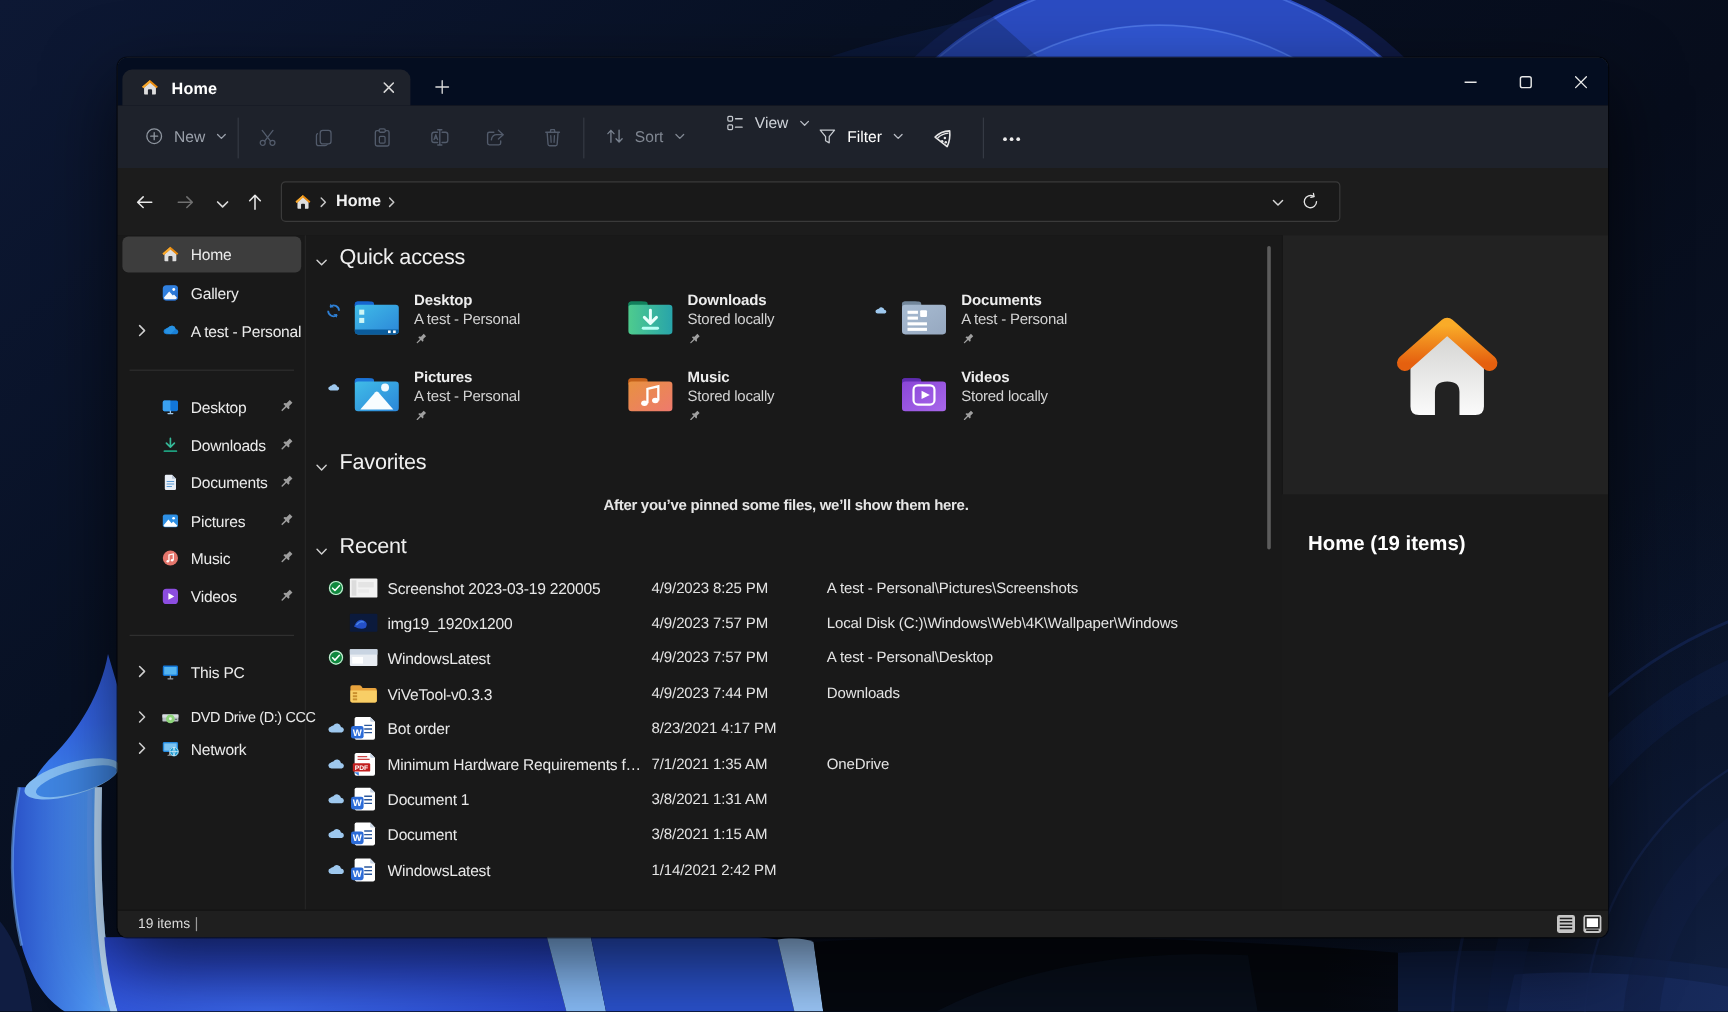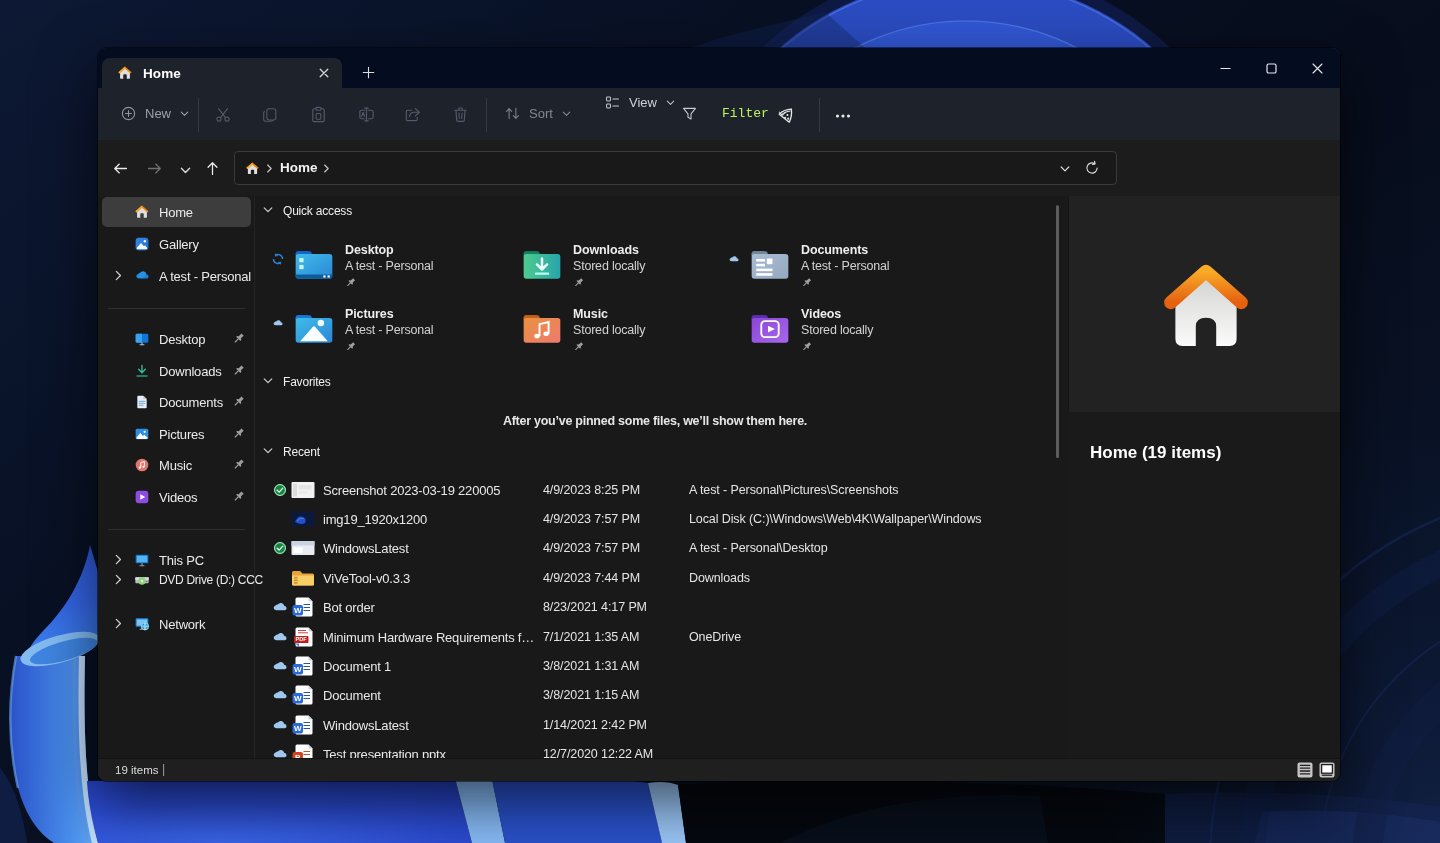--- a/index.html
+++ b/index.html
@@ -22,21 +22,21 @@
 #sidebar{position:absolute;left:0;top:0;width:157px;height:100%;border-right:1px solid #242424;box-sizing:border-box;}
 #content{position:absolute;left:157px;top:0;width:911px;height:100%;}
 #rightpanel{position:absolute;left:970px;top:0;width:272px;height:562px;background:#1a1a1a;}
 .srow{position:absolute;left:4px;width:149px;height:30px;border-radius:5px;display:flex;align-items:center;font-size:13px;letter-spacing:-.2px;color:#ebebeb;}
 .srow.sel{background:#3d3d3d;}
 .srow .chev{position:absolute;left:10px;top:8px;width:13px;height:13px;color:#cfcfcf;}
 .srow .sicon{position:absolute;left:32px;top:7px;width:16px;height:16px;}
 .srow .slabel{position:absolute;left:57px;white-space:nowrap;}
 .srow .pin{position:absolute;right:5px;top:8px;width:14px;height:14px;color:#9d9d9d;}
 .sep{position:absolute;left:10px;width:137px;height:1px;background:#2f2f2f;}
-.hdr{position:absolute;left:7px;display:flex;align-items:flex-start;color:#f0f0f0;font-size:12px;letter-spacing:-.2px;}
+.hdr{position:absolute;left:7px;display:flex;align-items:flex-end;color:#f0f0f0;font-size:18px;letter-spacing:-.2px;}
 .hdr svg{margin-right:9px;color:#d0d0d0;}
 .tile{position:absolute;width:220px;height:46px;}
 .tile .badge{position:absolute;left:-21px;top:11px;width:14px;height:14px;}
 .tile .ficon{position:absolute;left:0;top:0;width:44px;height:46px;}
 .tile .t1{position:absolute;left:53px;top:2px;font-size:12.5px;font-weight:700;letter-spacing:-.1px;color:#ededed;white-space:nowrap;}
 .tile .t2{position:absolute;left:53px;top:18px;font-size:12.5px;letter-spacing:-.2px;color:#d2d2d2;white-space:nowrap;}
 .tile .tpin{position:absolute;left:53px;top:36px;width:12px;height:12px;color:#a0a0a0;}
 .rrow{position:absolute;left:0;width:800px;height:29px;}
 .rrow .stat{position:absolute;left:18px;top:7px;width:14px;height:14px;}
 .rrow .fic{position:absolute;left:36px;top:3px;width:24px;height:22px;}
@@ -261,21 +261,21 @@
         </svg>
       <span style="margin-left:8px;font-size:13px;color:#ced2d8;">View</span>
       <svg width="11" height="11" viewBox="0 0 12 12" style="margin-left:8px;color:#b8bcc4">
           <path d="M2.5,4.5 L6,8 L9.5,4.5" fill="none" stroke="currentColor" stroke-width="1.2" stroke-linecap="round" stroke-linejoin="round"></path>
         </svg>
     </div>
     <div style="position:absolute;left:583px;top:17px;" class="tbtn">
       <svg width="17" height="17" viewBox="0 0 20 20" style="color:#c6cad0">
           <path d="M3,4 L17,4 L11.8,10.5 L11.8,16.5 L8.2,14.5 L8.2,10.5 Z" fill="none" stroke="currentColor" stroke-width="1.25" stroke-linejoin="round"></path>
         </svg>
-      <span style="margin-left:24px;font-size:13px;color:#bef264;font-family:Liberation Mono, monospace;">Filter</span>
+      <span style="margin-left:8px;font-size:13px;color:#ffffff;">Filter</span>
       <svg width="11" height="11" viewBox="0 0 12 12" style="margin-left:8px;color:#b8bcc4">
           <path d="M2.5,4.5 L6,8 L9.5,4.5" fill="none" stroke="currentColor" stroke-width="1.2" stroke-linecap="round" stroke-linejoin="round"></path>
         </svg>
     </div>
     <svg style="position:absolute;left:678px;top:18px;color:#e6e6e6" width="19" height="19" viewBox="0 0 20 20">
         <path d="M16.2,3.2 Q8.5,3.4 3.4,8.6 L14,17 Q17,11 16.2,3.2 Z" fill="none" stroke="currentColor" stroke-width="1.4" stroke-linejoin="round"></path>
         <path d="M15.2,5.2 Q9.5,5.6 5.6,9.5" fill="none" stroke="currentColor" stroke-width="1.1"></path>
         <circle cx="12" cy="9.5" r="1.1" fill="currentColor"></circle>
         <circle cx="9.6" cy="12.3" r="1.1" fill="currentColor"></circle>
         <circle cx="12.8" cy="13.3" r="1.1" fill="currentColor"></circle>
@@ -440,21 +440,21 @@
         <svg class="chev" viewBox="0 0 12 12">
             <path d="M4,2.2 L7.8,6 L4,9.8" fill="none" stroke="currentColor" stroke-width="1.2" stroke-linecap="round" stroke-linejoin="round"></path>
           </svg>
         <svg class="sicon" viewBox="0 0 24 24">
             <rect x="2.5" y="4" width="19" height="13" rx="1.8" fill="#1276d8"></rect>
             <rect x="4.2" y="5.7" width="15.6" height="9.6" fill="#54b4f0"></rect>
             <path d="M9,20.5 L15,20.5 M12,17 L12,20.5" stroke="#9aa0a6" stroke-width="1.6" stroke-linecap="round"></path>
           </svg>
         <span class="slabel">This PC</span>
       </div>
-      <div class="srow" style="top:369px;">
+      <div class="srow" style="top:387px;">
         <svg class="chev" viewBox="0 0 12 12">
             <path d="M4,2.2 L7.8,6 L4,9.8" fill="none" stroke="currentColor" stroke-width="1.2" stroke-linecap="round" stroke-linejoin="round"></path>
           </svg>
         <svg class="sicon" viewBox="0 0 24 24">
             <rect x="2" y="8" width="20" height="9" rx="1.5" fill="#b9bec6"></rect>
             <rect x="2" y="8" width="20" height="4" fill="#d8dce2"></rect>
             <circle cx="12" cy="13.5" r="5.5" fill="#8dd47a"></circle>
             <circle cx="12" cy="13.5" r="1.8" fill="#e8f4e4"></circle>
             <rect x="17.5" y="13.5" width="3" height="1.6" rx="0.8" fill="#6a6f76"></rect>
           </svg>
@@ -724,35 +724,20 @@
           </svg>
           <svg class="fic" viewBox="0 0 24 22">
             <path d="M6,1.5 L17.5,1.5 L21.5,5.5 L21.5,19 Q21.5,20.5 20,20.5 L6,20.5 Q4.5,20.5 4.5,19 L4.5,3 Q4.5,1.5 6,1.5 Z" fill="#fff"></path>
             <path d="M17.5,1.5 L21.5,5.5 L18.5,5.5 Q17.5,5.5 17.5,4.5 Z" fill="#c8d4e4"></path>
             <path d="M12.5,8.5 L19,8.5 M12.5,11.5 L19,11.5 M12.5,14.5 L19,14.5" stroke="#2b579a" stroke-width="1.2"></path>
             <rect x="1.5" y="9" width="10.5" height="10.5" rx="2" fill="#2b6bd8"></rect>
             <text x="6.7" y="17" font-size="8" font-weight="bold" fill="#fff" text-anchor="middle" font-family="Liberation Sans">W</text>
           </svg>
           <span class="nm">WindowsLatest</span>
           <span class="dt">1/14/2021 2:42 PM</span>
-          <span class="pth"></span>
-        </div>
-<div class="rrow" style="top:544.1px;">
-          <svg class="stat" style="width:20px;left:15px;" viewBox="0 0 24 16">
-            <path d="M9.3,5.0 Q11,2.6 13.8,3.2 Q16.5,3.8 17,6.5 Q19.6,6.9 19.9,9.1 Q20.1,11.4 17.8,12 L7.5,12 Q4.7,11.8 4.4,9.3 Q4.2,7 6.7,6.3 Q7.4,5.2 9.3,5.0 Z" fill="#9ec8ee"></path>
-          </svg>
-          <svg class="fic" viewBox="0 0 24 22">
-            <path d="M6,1.5 L17.5,1.5 L21.5,5.5 L21.5,19 Q21.5,20.5 20,20.5 L6,20.5 Q4.5,20.5 4.5,19 L4.5,3 Q4.5,1.5 6,1.5 Z" fill="#fff"></path>
-            <path d="M17.5,1.5 L21.5,5.5 L18.5,5.5 Q17.5,5.5 17.5,4.5 Z" fill="#c8d4e4"></path>
-            <path d="M12.5,8.5 L19,8.5 M12.5,11.5 L19,11.5" stroke="#c4542b" stroke-width="1.2"></path>
-            <rect x="1.5" y="9" width="10.5" height="10.5" rx="2" fill="#d04423"></rect>
-            <text x="6.7" y="17" font-size="8" font-weight="bold" fill="#fff" text-anchor="middle" font-family="Liberation Sans">P</text>
-          </svg>
-          <span class="nm">Test presentation pptx</span>
-          <span class="dt">12/7/2020 12:22 AM</span>
           <span class="pth"></span>
         </div>
       <div style="position:absolute;left:801px;top:9px;width:3px;height:253px;border-radius:2px;background:#5c5c5c;"></div>
     </div>
     <div id="rightpanel">
       <div style="position:absolute;left:0;top:0;width:272px;height:216px;background:#222222;border-left:1px solid #141414;box-sizing:border-box;">
         <svg style="position:absolute;left:88px;top:57px;" width="98" height="98" viewBox="0 0 96 96">
           <defs>
           <linearGradient id="bhr" x1="0" y1="0" x2="0" y2="1">
                 <stop offset="0" stop-color="#f9ab28"></stop>

